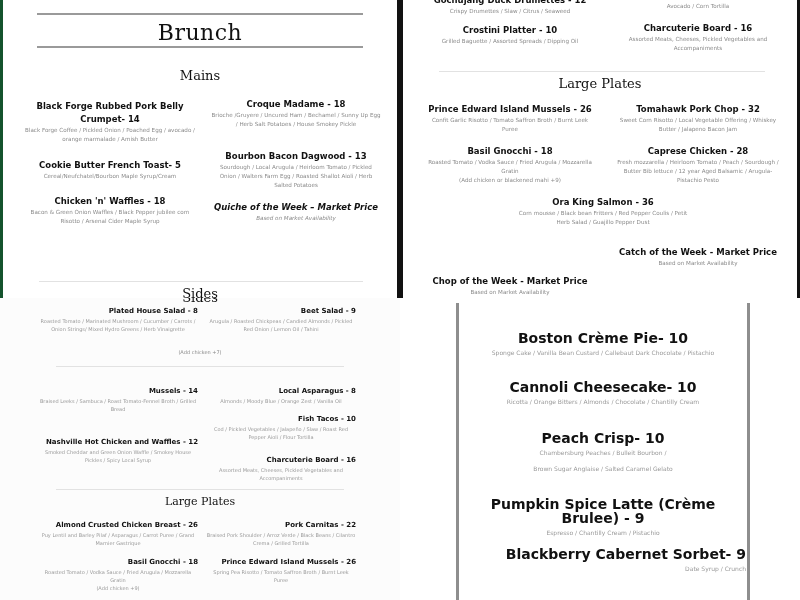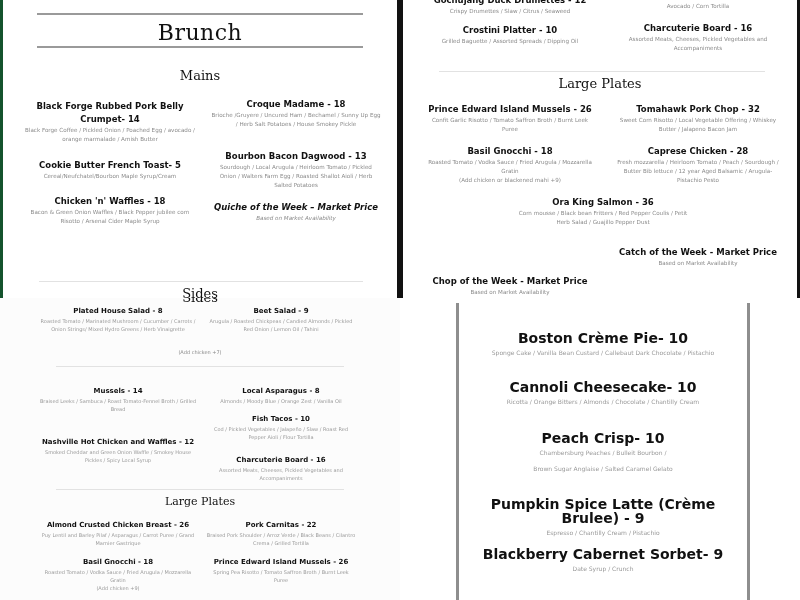--- a/index.html
+++ b/index.html
@@ -19,21 +19,21 @@
   .h-sec { position: absolute; width: 100%; text-align: center; font-family: "DejaVu Serif", serif; font-size: 13px; color: #111; }
 
   .item { position: absolute; text-align: center; }
   .item .name { font-family: "DejaVu Sans", sans-serif; font-weight: bold; font-size: 8.5px; color: #111; line-height: 13px; }
   .item .desc { font-family: "DejaVu Sans", sans-serif; font-size: 5.6px; color: #8a8a8a; line-height: 9px; }
   .item.big .name { font-size: 9.5px; line-height: 15px; }
   .item.big .desc { font-size: 6px; line-height: 10px; }
 
   .note { position: absolute; text-align: center; font-size: 5.6px; color: #8a8a8a; }
 
-  #q-bl .item .name { font-size: 7px; line-height: 11px; font-weight: bold; }
+  #q-bl .item .name { font-size: 7px; line-height: 11px; font-weight: bold; text-align: right; }
   #q-bl .item .desc { font-size: 5px; line-height: 8px; color: #9a9a9a; }
   #q-bl .h-sec { font-size: 11px; }
 
   #q-br .vline { position: absolute; top: 5px; bottom: 0; width: 3px; background: #8e8e8e; }
   #q-br .item .name { font-size: 14px; line-height: 14px; }
   #q-br .item .desc { font-size: 6px; line-height: 16px; color: #999; }
 </style>
 </head>
 <body>
 
@@ -196,17 +196,17 @@
   </div>
   <div class="item big" style="left:60px; width:286px; top:133px;">
     <div class="name">Peach Crisp- 10</div>
     <div class="desc">Chambersburg Peaches / Bulleit Bourbon /</div>
     <div class="desc">Brown Sugar Anglaise / Salted Caramel Gelato</div>
   </div>
   <div class="item big" style="left:60px; width:286px; top:199px;">
     <div class="name">Pumpkin Spice Latte (Crème Brulee) - 9</div>
     <div class="desc">Espresso / Chantilly Cream / Pistachio</div>
   </div>
-  <div class="item big" style="left:60px; width:286px; top:249px;">
+  <div class="item big" style="left:60px; width:286px; top:249px;text-align:right;">
     <div class="name">Blackberry Cabernet Sorbet- 9</div>
     <div class="desc">Date Syrup / Crunch</div>
   </div>
 </section>
 
 </body></html>

